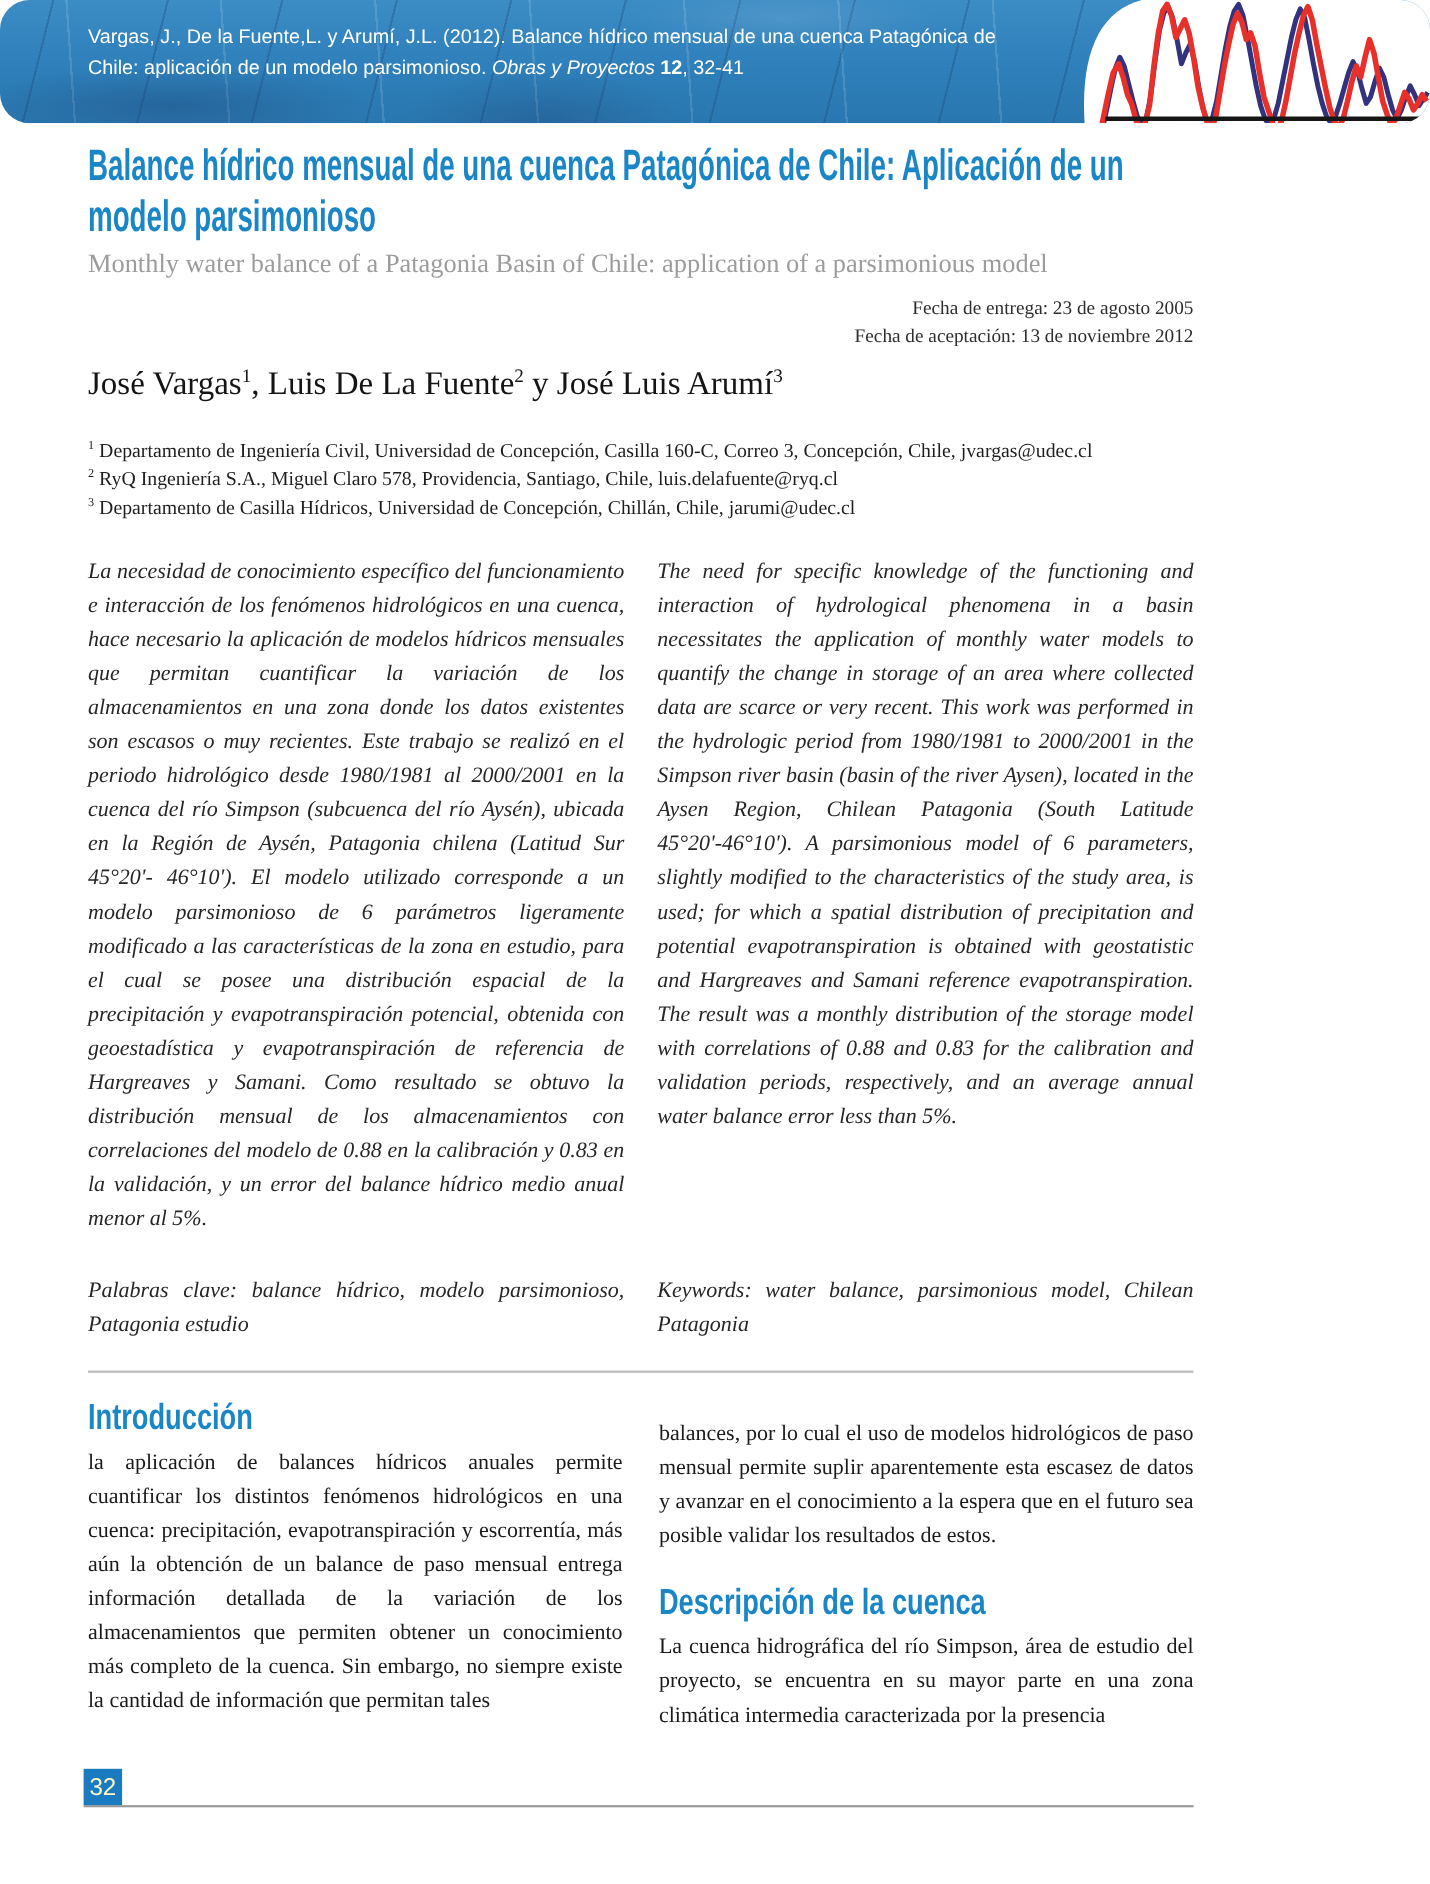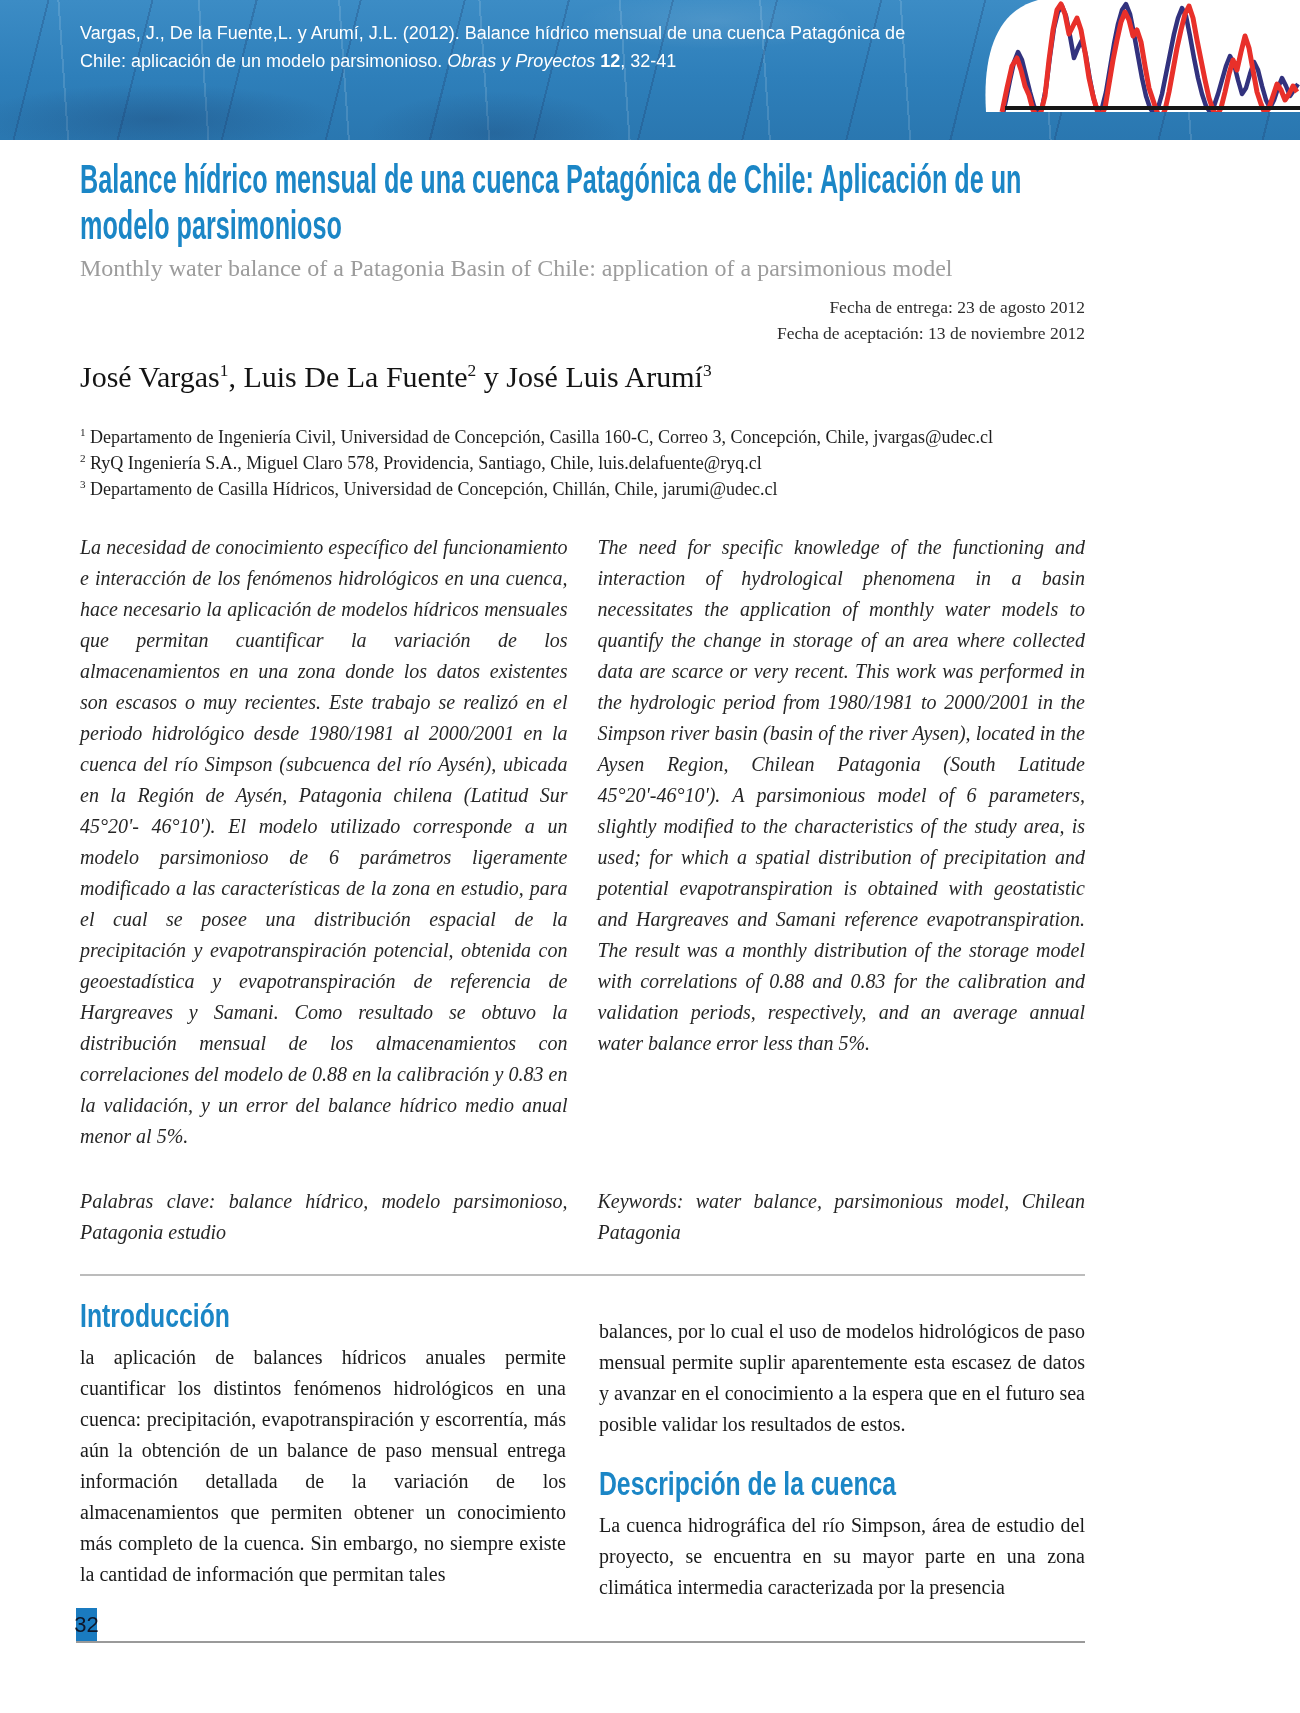--- a/index.html
+++ b/index.html
@@ -10,29 +10,30 @@
     background:#ffffff;
     overflow:hidden;
     font-family:"Liberation Serif","DejaVu Serif",serif;
     color:#1c1c1c;
   }
 
   
   .banner{
     position:relative;
     width:100%;
-    height:140px;
+    height:112px;
     background:
       radial-gradient(ellipse 260px 50px at 12% 85%, rgba(25,55,100,0.30), transparent 70%),
       radial-gradient(ellipse 200px 40px at 55% 15%, rgba(255,255,255,0.10), transparent 70%),
       radial-gradient(ellipse 180px 60px at 38% 95%, rgba(25,55,100,0.25), transparent 70%),
       repeating-linear-gradient(104deg, transparent 0 46px, rgba(30,62,110,0.28) 46px 48px, transparent 48px 101px),
       repeating-linear-gradient(86deg, transparent 0 67px, rgba(255,255,255,0.13) 67px 69px, transparent 69px 140px),
       linear-gradient(180deg,#3c8cc5 0%, #2e7fba 55%, #2a77b0 100%);
     overflow:hidden;
+    border-radius:27px;
   }
   .banner-citation{
     position:absolute;
     left:80px; top:20px;
     width:855px;
     font-family:"Liberation Sans","DejaVu Sans",sans-serif;
     font-size:18px;
     line-height:1.55;
     color:#ffffff;
   }
@@ -151,23 +152,23 @@
     position:absolute;
     left:76px;
     right:215px;
     bottom:70px;
     height:34px;
     border-bottom:2px solid #9a9a9a;
   }
   .page-num-box{
     position:absolute;
     left:0; bottom:0;
-    width:21px; height:33px;
+    width:35px; height:33px;
     background:#1a7bc0;
-    color:#0f172a;
+    color:#fef9c3;
     font-family:"Liberation Sans","DejaVu Sans",sans-serif;
     font-size:22px;
     display:flex;
     align-items:center;
     justify-content:center;
   }
 </style>
 </head>
 <body>
 
@@ -192,21 +193,21 @@
     </svg>
   </div>
 
   <div class="content">
 
     <h1 class="title">Balance hídrico mensual de una cuenca Patagónica de Chile: Aplicación de un modelo parsimonioso</h1>
 
     <p class="subtitle">Monthly water balance of a Patagonia Basin of Chile: application of a parsimonious model</p>
 
     <div class="dates">
-      <div>Fecha de entrega: 23 de agosto 2012</div>
+      <div>Fecha de entrega: 23 de agosto 2005</div>
       <div>Fecha de aceptación: 13 de noviembre 2012</div>
     </div>
 
     <div class="authors">
       <span>José Vargas</span><span class="sup">1</span><span>, </span><span>Luis De La Fuente</span><span class="sup">2</span><span> y </span><span>José Luis Arumí</span><span class="sup">3</span>
     </div>
 
     <div class="affiliations">
       <div><span class="sup">1</span><span> Departamento de Ingeniería Civil, Universidad de Concepción, Casilla 160-C, Correo 3, Concepción, Chile, jvargas@udec.cl</span></div>
       <div><span class="sup">2</span><span> RyQ Ingeniería S.A., Miguel Claro 578, Providencia, Santiago, Chile, luis.delafuente@ryq.cl</span></div>

